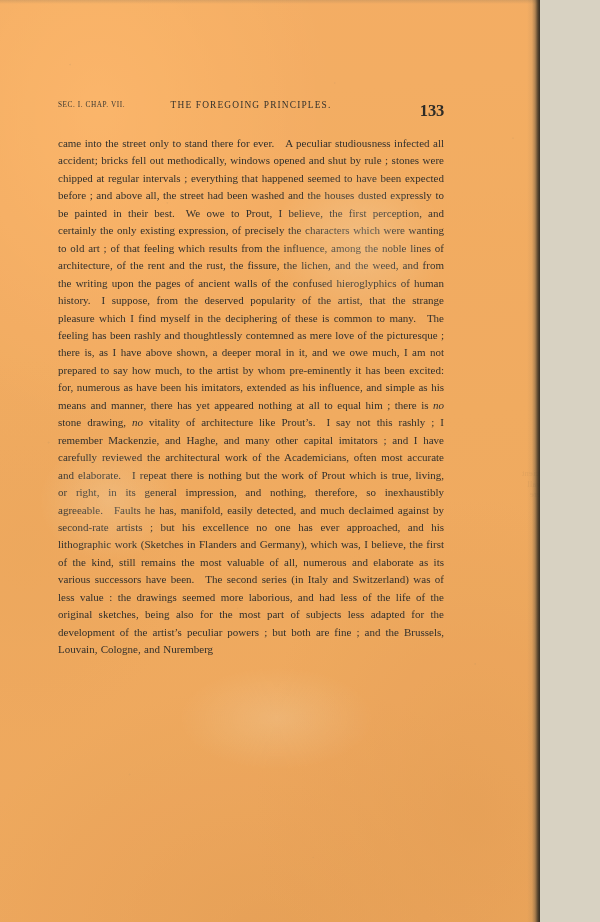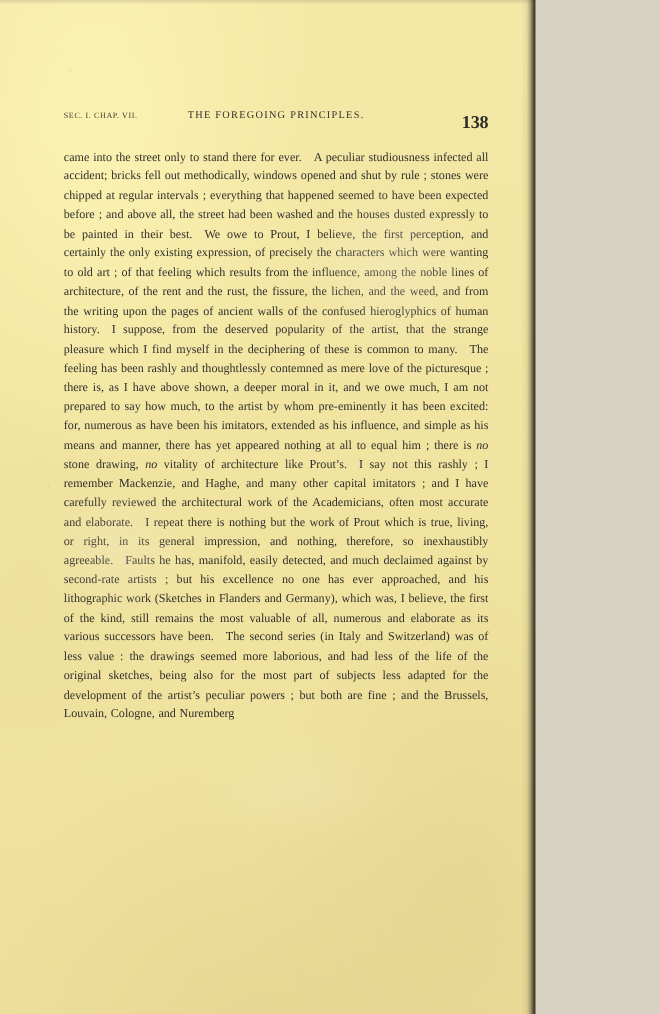--- a/index.html
+++ b/index.html
@@ -4,24 +4,24 @@
 <title>Scanned Book Page 111</title>
 <style>
   html, body {
     margin: 0;
     padding: 0;
     background: #d8d2c2;
   }
 
   .scan-page {
     position: relative;
-    width: 487px;
+    width: 540px;
     height: 922px;
     overflow: hidden;
-    background: #fef9c3;
+    background: #fdba74;
     font-family: "Liberation Serif", "DejaVu Serif", serif;
     color: #32302c;
     box-sizing: border-box;
   }
 
   
   .paper-texture {
     position: absolute;
     inset: 0;
     pointer-events: none;
@@ -186,21 +186,21 @@
   <div class="show-through">of the ancient
 and the wall
 which were
 remains</div>
 
   <div class="content">
 
     <div class="running-head">
       <span class="rh-left">SEC. I. CHAP. VII.</span>
       <span class="rh-center">THE FOREGOING PRINCIPLES.</span>
-      <span class="rh-page">138</span>
+      <span class="rh-page">133</span>
     </div>
 
     <div class="body-text">
       <p><span>came into the street only to stand there for ever. A peculiar studiousness infected all accident; bricks fell out methodically, windows opened and shut by rule ; stones were chipped at regular intervals ; everything that happened seemed to have been expected before ; and above all, the street had been washed and the houses dusted expressly to be painted in their best. We owe to Prout, I believe, the first perception, and certainly the only existing expression, of precisely the characters which were wanting to old art ; of that feeling which results from the influence, among the noble lines of architecture, of the rent and the rust, the fissure, the lichen, and the weed, and from the writing upon the pages of ancient walls of the confused hieroglyphics of human history. I suppose, from the deserved popularity of the artist, that the strange pleasure which I find myself in the deciphering of these is common to many. The feeling has been rashly and thoughtlessly contemned as mere love of the picturesque ; there is, as I have above shown, a deeper moral in it, and we owe much, I am not prepared to say how much, to the artist by whom pre-eminently it has been excited: for, numerous as have been his imitators, extended as his influence, and simple as his means and manner, there has yet appeared nothing at all to equal him ; there is </span><em>no</em><span> stone drawing, </span><em>no</em><span> vitality of architecture like Prout’s. I say not this rashly ; I remember Mackenzie, and Haghe, and many other capital imitators ; and I have carefully reviewed the architectural work of the Academicians, often most accurate and elaborate. I repeat there is nothing but the work of Prout which is true, living, or right, in its general impression, and nothing, therefore, so inexhaustibly agreeable. Faults he has, manifold, easily detected, and much declaimed against by second-rate artists ; but his excellence no one has ever approached, and his lithographic work (Sketches in Flanders and Germany), which was, I believe, the first of the kind, still remains the most valuable of all, numerous and elaborate as its various successors have been. The second series (in Italy and Switzerland) was of less value : the drawings seemed more laborious, and had less of the life of the original sketches, being also for the most part of subjects less adapted for the development of the artist’s peculiar powers ; but both are fine ; and the Brussels, Louvain, Cologne, and Nuremberg</span></p>
     </div>
 
   </div>
 
   <div class="ink-fade"></div>
   <div class="scan-edge-top"></div>

